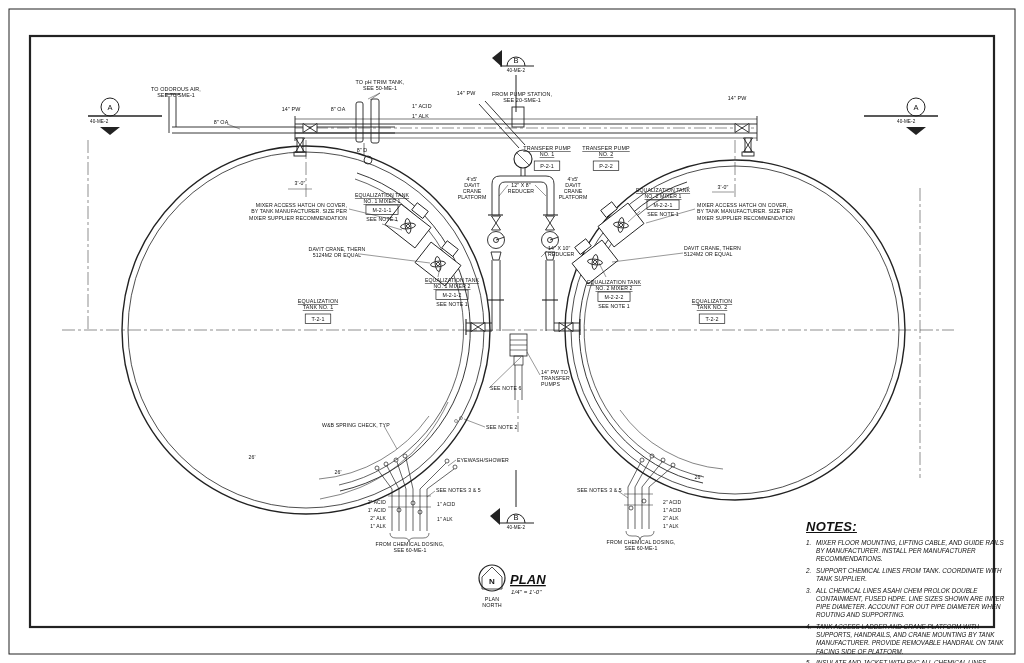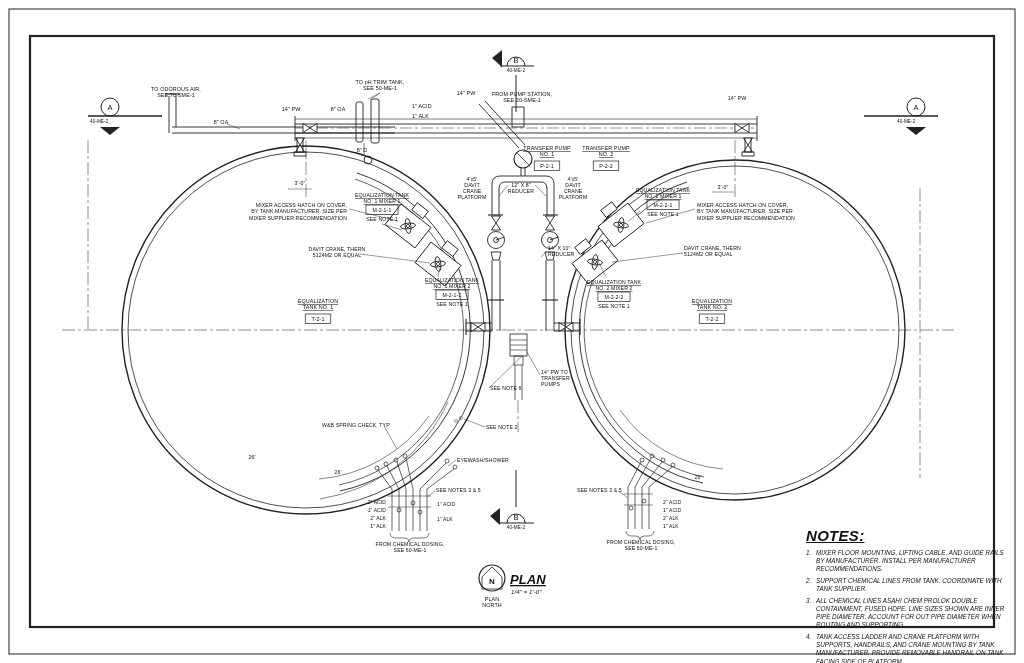--- a/index.html
+++ b/index.html
@@ -1,21 +1,21 @@
 <!DOCTYPE html>
 <html><head>
 <meta charset="utf-8">
 <style>
   html,body{margin:0;padding:0;background:#ffffff;}
   #sheet{position:relative;width:1024px;height:663px;background:#ffffff;overflow:hidden;
          font-family:"Liberation Sans",sans-serif;}
   svg{position:absolute;left:0;top:0;}
   svg text{fill:#111;stroke:none;letter-spacing:.1px;}
   .notes{position:absolute;left:806px;top:519px;width:200px;color:#111;}
-  .notes h3{margin:8px 0 5px 0;font-size:15px;font-style:italic;font-weight:bold;
+  .notes h3{margin:0 0 5px 0;font-size:13px;font-style:italic;font-weight:bold;
             text-decoration:underline;letter-spacing:.3px;}
   .note-item{display:flex;margin-bottom:3.5px;font-size:6.3px;font-style:italic;line-height:1.3;}
   .note-item .num{width:10px;flex:0 0 10px;}
   .note-item .txt{flex:1;}
 </style>
 </head>
 <body>
 
 <div id="sheet">
 

